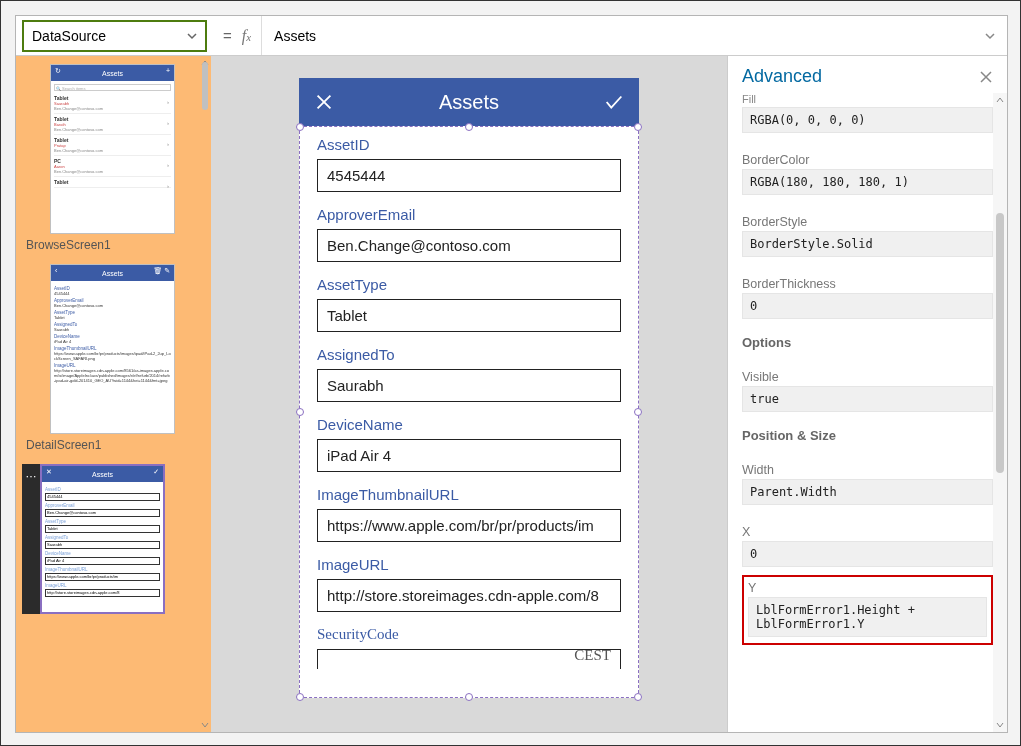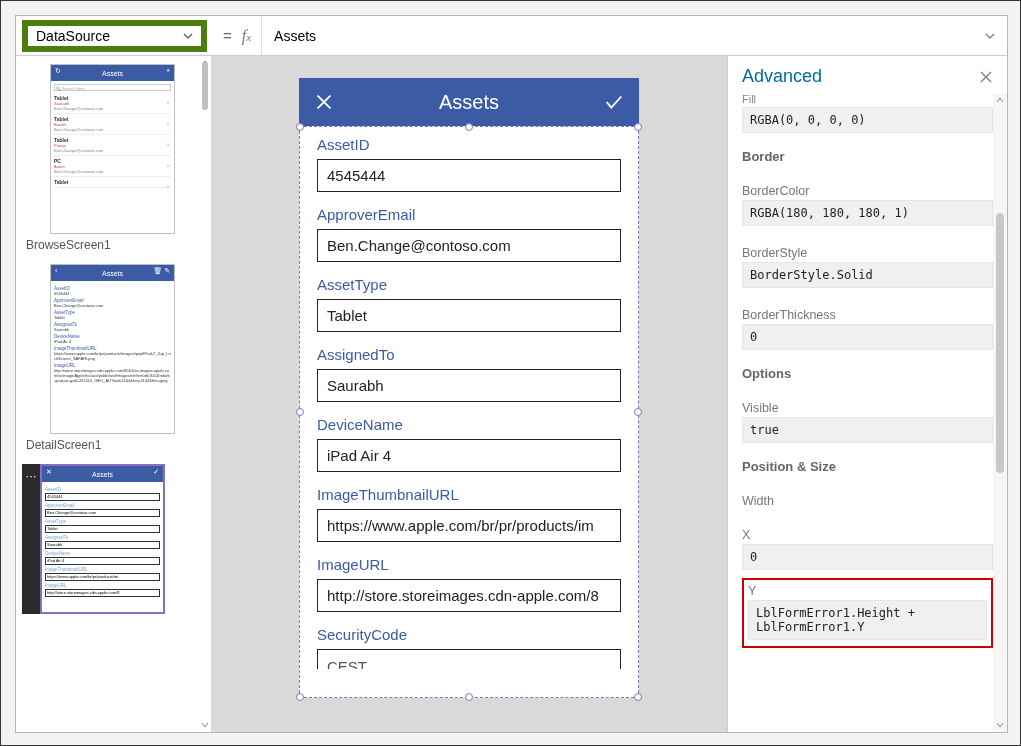--- a/index.html
+++ b/index.html
@@ -26,21 +26,21 @@
     display: flex;
     align-items: center;
     border-bottom: 1px solid #ccc;
     height: 40px;
     background: #fff;
   }
   .fb-dropdown {
     width: 185px;
     height: 32px;
     margin: 4px 6px;
-    border: 6px solid #4d7c0f;
+    border: 2px solid #4d7c0f;
     display: flex;
     align-items: center;
     padding: 0 8px;
     font-size: 14px;
     justify-content: space-between;
   }
   .fb-dropdown svg { width: 10px; height: 10px; }
   .fb-eq { padding: 0 10px; color: #666; font-size: 15px; }
   .fb-fx { font-style: italic; color: #777; font-family: serif; font-size: 16px; padding-right: 10px; }
   .fb-input {
@@ -59,21 +59,21 @@
     flex: 1;
     display: flex;
     background: #d9d9d9;
     position: relative;
     overflow: hidden;
   }
 
   
   .thumb-panel {
     width: 195px;
-    background: #ffffff;
+    background: #fdba74;
     padding: 8px 6px;
     overflow: hidden;
     position: relative;
   }
   .thumb-scroll { position: absolute; right: 0; top: 6px; bottom: 6px; width: 12px; }
   .thumb-scroll .thumb { position: absolute; top: 0; left: 3px; width: 6px; height: 48px; background: #c0c0c0; border-radius: 3px; }
   .thumb-scroll .arrow { position: absolute; left: 1px; width: 10px; height: 10px; }
   .thumb-scroll .arrow.up { top: -4px; }
   .thumb-scroll .arrow.down { bottom: -4px; }
   .thumb-item { margin-bottom: 12px; }
@@ -185,21 +185,21 @@
   .pv-field { margin-bottom: 14px; }
   .pv-label { color: #3b5ba5; font-size: 15px; margin-bottom: 6px; }
   .pv-input {
     border: 1.5px solid #222;
     padding: 7px 9px;
     font-size: 15px;
     color: #222;
     white-space: nowrap;
     overflow: hidden;
   }
-  .pv-input.cut { height: 20px; padding-top: 12px; padding-bottom: 0; line-height: 10px; color: #555; border-bottom: none; }
+  .pv-input.cut { height: 20px; padding-top: 0; padding-bottom: 0; line-height: 10px; color: #555; border-bottom: none; text-align: right; }
 
   
   .props-panel {
     width: 280px;
     background: #fff;
     border-left: 1px solid #ccc;
     display: flex;
     flex-direction: column;
     overflow: hidden;
   }
@@ -422,21 +422,21 @@
               <div class="pv-input">iPad Air 4</div>
             </div>
           <div class="pv-field">
               <div class="pv-label">ImageThumbnailURL</div>
               <div class="pv-input">https://www.apple.com/br/pr/products/im</div>
             </div>
           <div class="pv-field">
               <div class="pv-label">ImageURL</div>
               <div class="pv-input">http://store.storeimages.cdn-apple.com/8</div>
             </div>
-          <div class="pv-field" style="margin-bottom:0;">
+          <div class="pv-field" style="margin-bottom:0;font-family:Liberation Serif, serif;">
               <div class="pv-label">SecurityCode</div>
               <div class="pv-input cut">CEST</div>
             </div>
         </div>
         <div class="selection-box" style="top:48px;">
           <div class="sel-handle n"></div>
           <div class="sel-handle s"></div>
           <div class="sel-handle e"></div>
           <div class="sel-handle w"></div>
           <div class="sel-handle ne"></div>
@@ -451,36 +451,36 @@
       <div class="props-header">
         <span>Advanced</span>
         <svg viewBox="0 0 14 14" fill="none">
             <path d="M2 2 L12 12 M12 2 L2 12"></path>
           </svg>
       </div>
       <div class="props-body">
         <div class="partial-top">Fill</div>
         <div class="prop-value">RGBA(0, 0, 0, 0)</div>
 
-        <div class="prop-section-label">Border</div>
         <div class="prop-label">BorderColor</div>
         <div class="prop-value">RGBA(180, 180, 180, 1)</div>
         <div class="prop-label">BorderStyle</div>
         <div class="prop-value">BorderStyle.Solid</div>
         <div class="prop-label">BorderThickness</div>
         <div class="prop-value">0</div>
 
         <div class="prop-section-label">Options</div>
         <div class="prop-label">Visible</div>
         <div class="prop-value">true</div>
 
         <div class="prop-section-label">Position &amp; Size</div>
 
 
         <div class="prop-label">Width</div>
+        <div class="prop-value">Parent.Width</div>
         <div class="prop-label">X</div>
         <div class="prop-value">0</div>
 
         <div class="red-frame">
           <div class="prop-label">Y</div>
           <div class="prop-value">LblFormError1.Height + LblFormError1.Y</div>
         </div>
 
         <div class="props-scroll">
           <svg class="arr up" viewBox="0 0 10 10">

